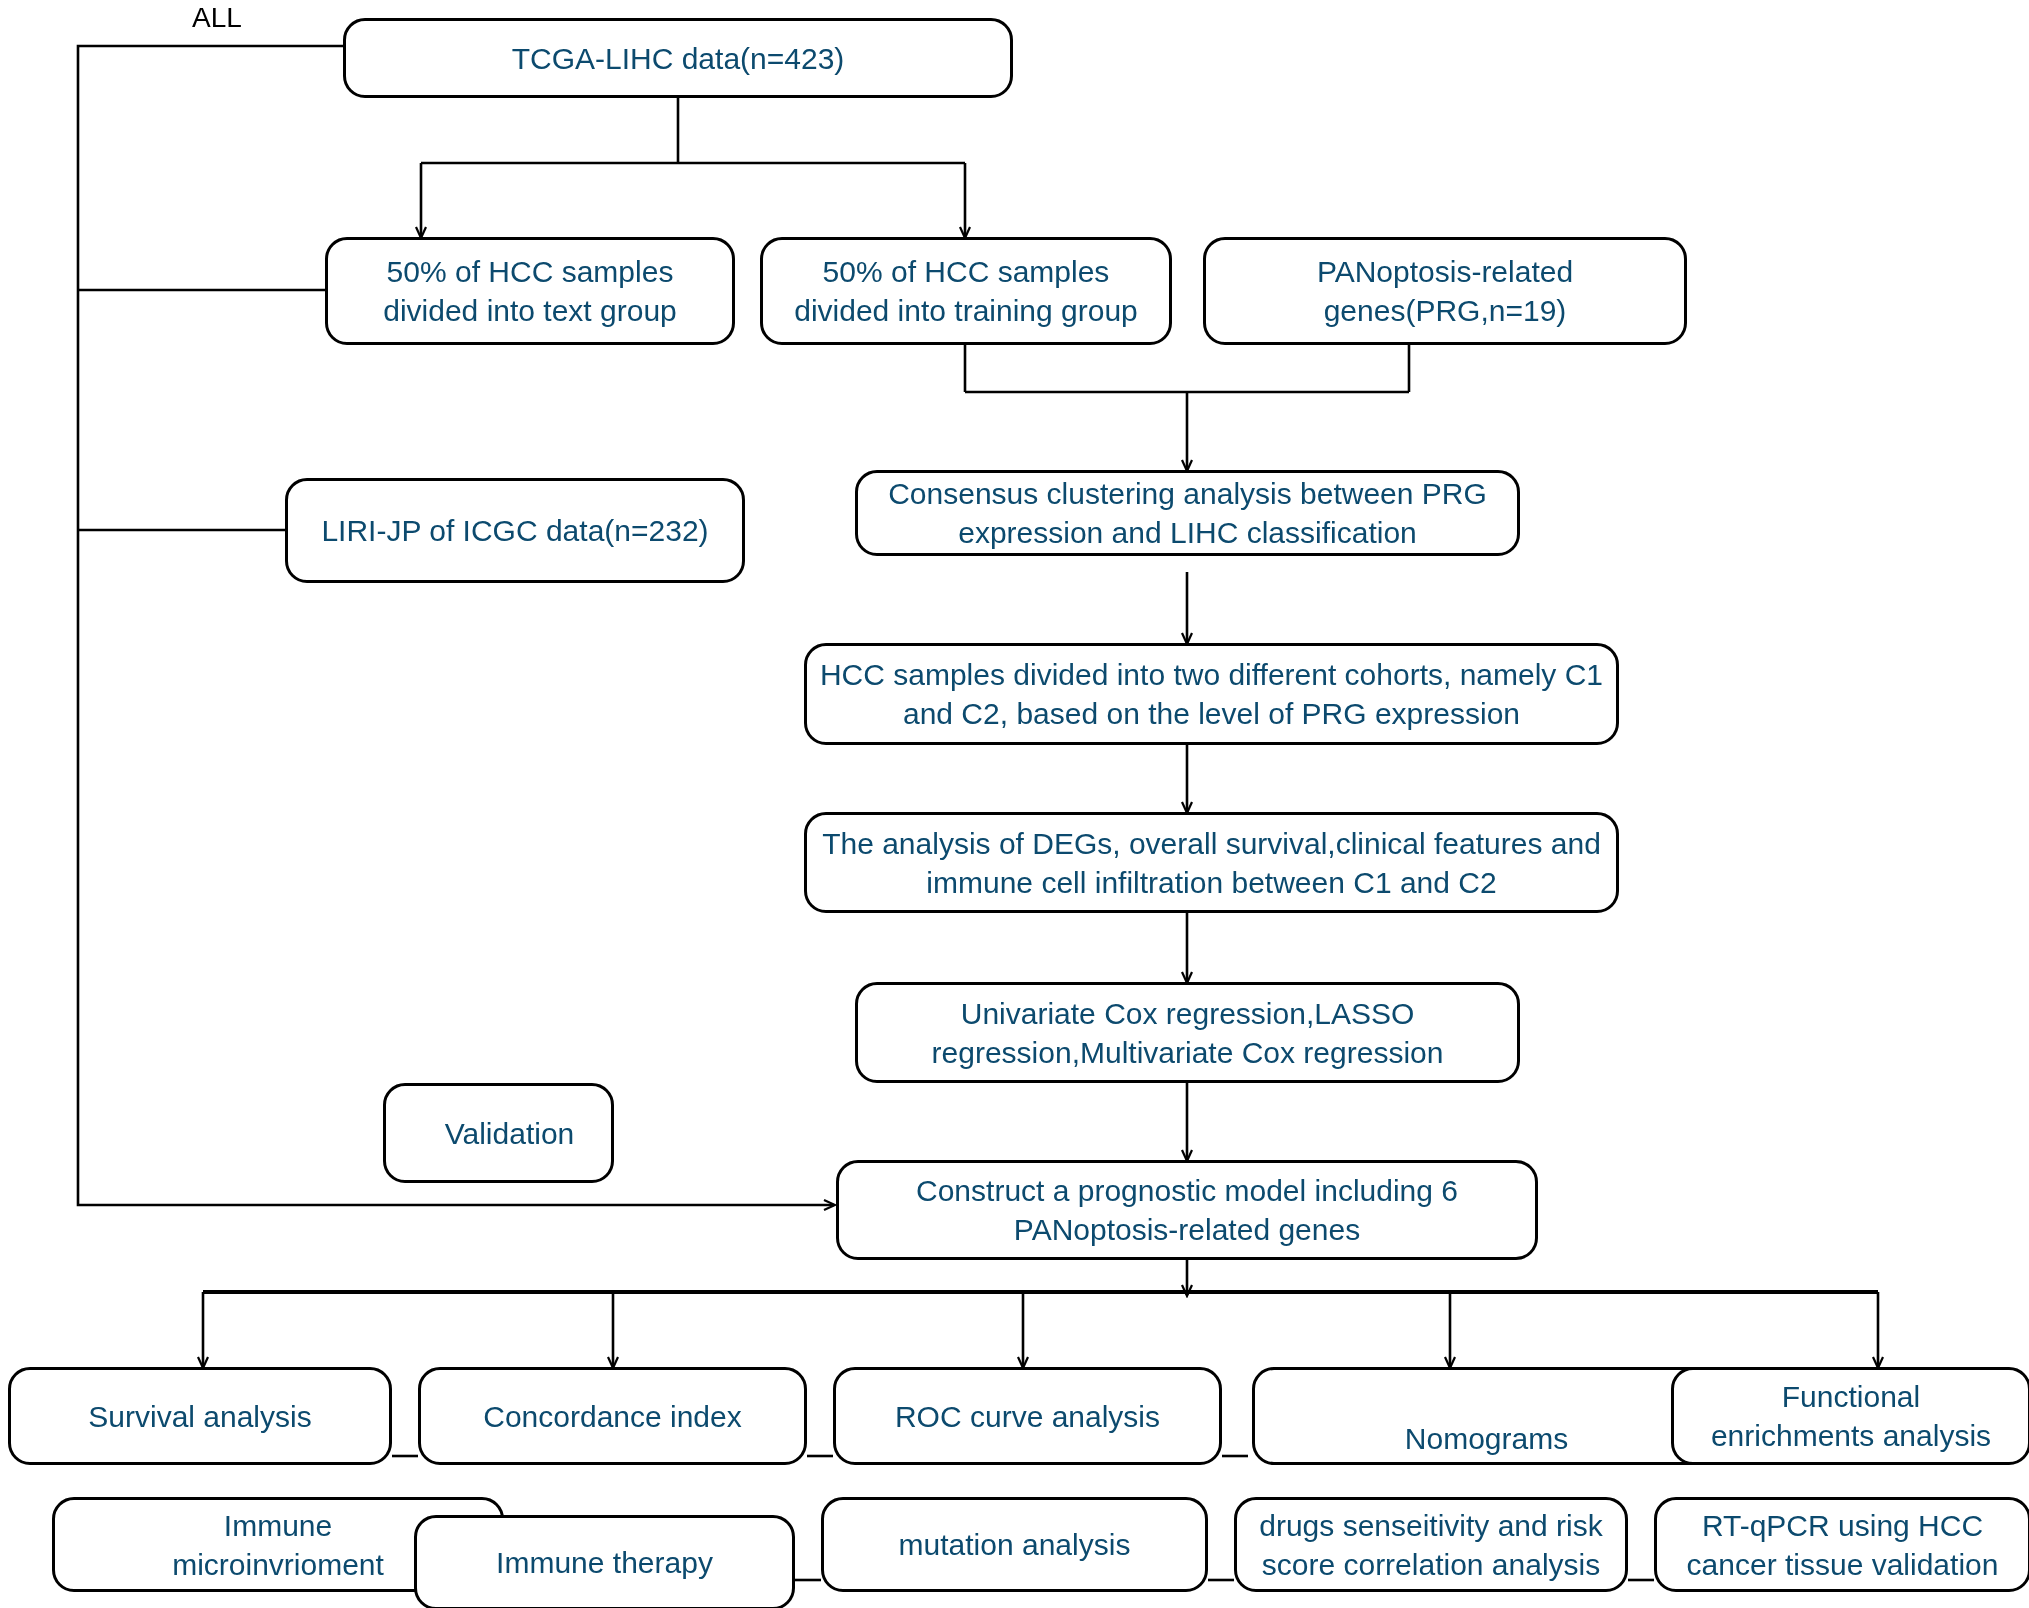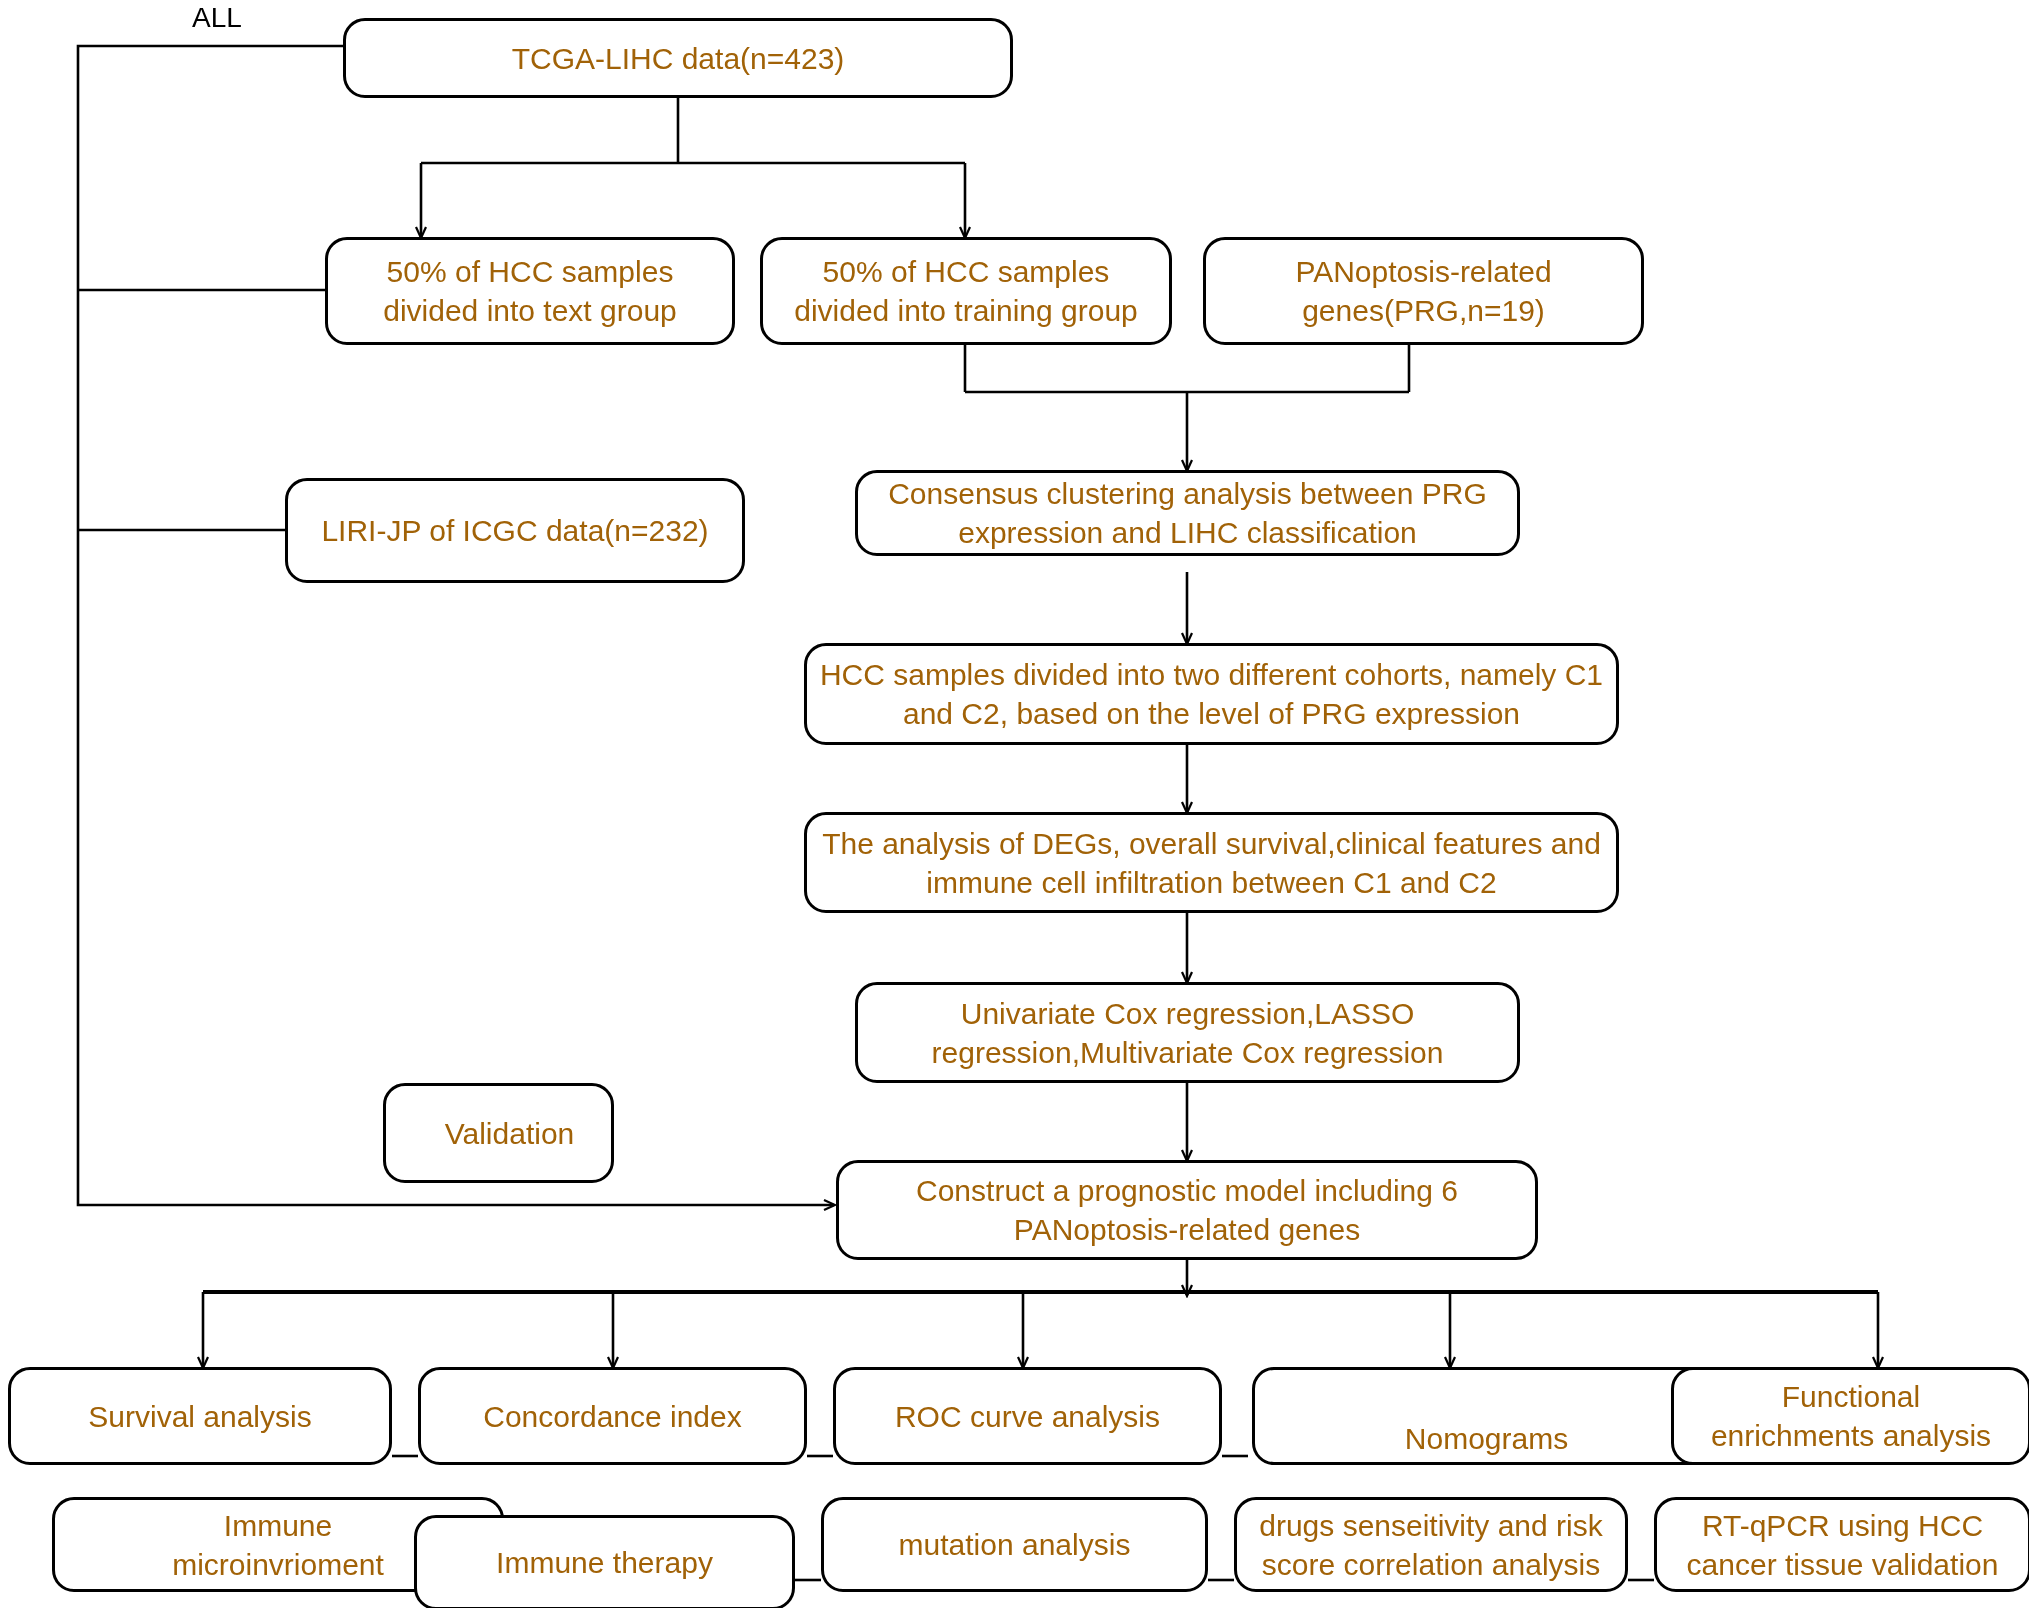--- a/index.html
+++ b/index.html
@@ -25,21 +25,21 @@
   .node {
     position: absolute;
     box-sizing: border-box;
     border: 3px solid #000000;
     border-radius: 22px;
     background: #ffffff;
     display: flex;
     align-items: center;
     justify-content: center;
     text-align: center;
-    color: #a16207;
+    color: #0c4a6e;
     font-size: 30px;
     line-height: 1.30;
     padding: 4px 10px;
     z-index: 2;
   }
   .node .lbl {
     display: block;
     white-space: pre-line;
   }
   .plain-label {
@@ -116,21 +116,21 @@
   <div class="node" style="left:325px; top:237px; width:410px; height:108px;">
     <span class="lbl">50% of HCC samples
 divided into text group</span>
   </div>
 
   <div class="node" style="left:760px; top:237px; width:412px; height:108px;">
     <span class="lbl">50% of HCC samples
 divided into training group</span>
   </div>
 
-  <div class="node" style="left:1203px; top:237px; width:441px; height:108px;">
+  <div class="node" style="left:1203px; top:237px; width:484px; height:108px;">
     <span class="lbl">PANoptosis-related
 genes(PRG,n=19)</span>
   </div>
 
   <div class="node" style="left:285px; top:478px; width:460px; height:105px;">
     <span class="lbl">LIRI-JP of ICGC  data(n=232)</span>
   </div>
 
   <div class="node" style="left:855px; top:470px; width:665px; height:86px;">
     <span class="lbl">Consensus clustering analysis between PRG

